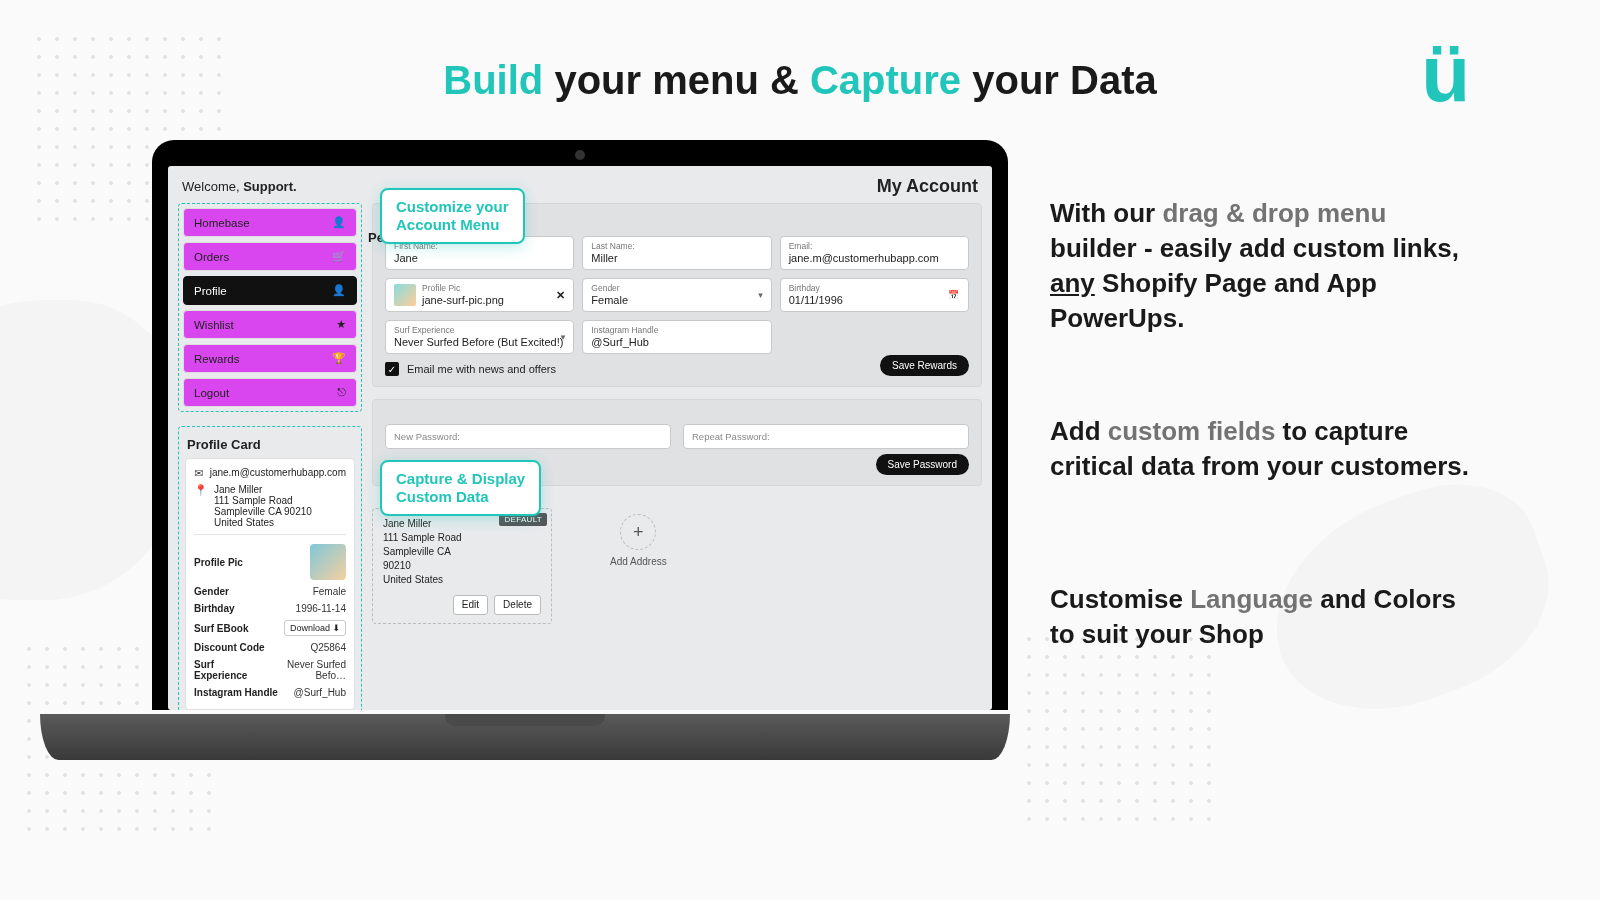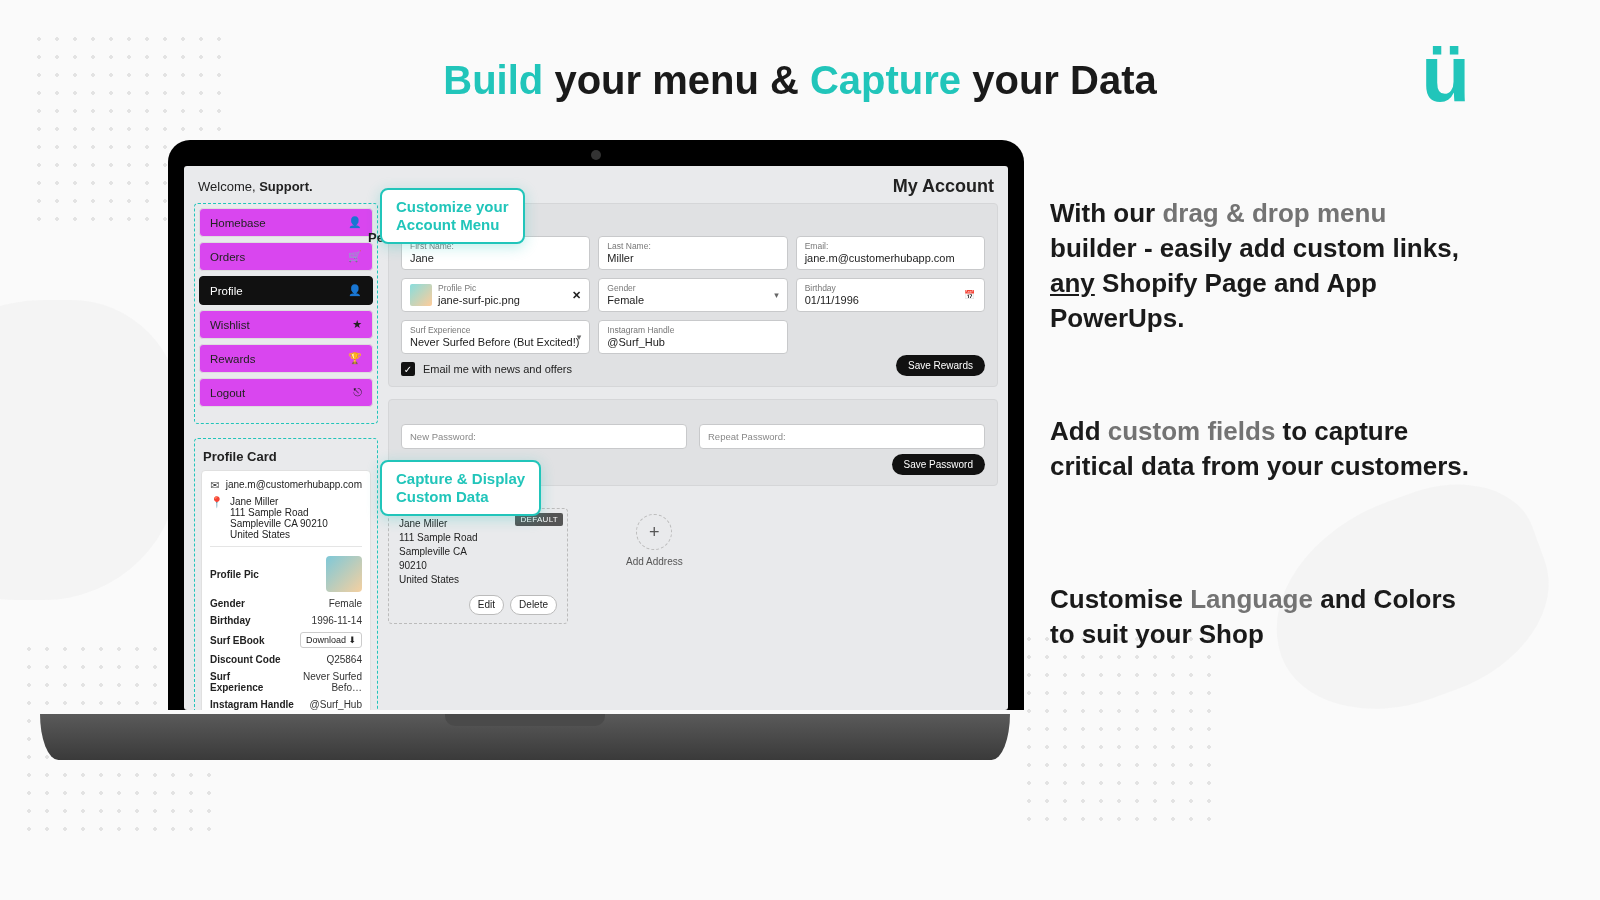--- a/index.html
+++ b/index.html
@@ -15,35 +15,35 @@
 .hero-title{position:absolute;top:58px;left:0;right:0;text-align:center;font-size:40px;font-weight:800;color:#1a1a1a}
 .hero-title .teal{color:#21c5ba}
 .copy{position:absolute;left:1050px;right:128px;font-size:26px;line-height:1.35;color:#1a1a1a;font-weight:600}
 .copy .teal{color:#737373}
 .copy .uline{text-decoration:underline}
 .copy.c1{top:196px}
 .copy.c2{top:414px}
 .copy.c3{top:582px}
 
 .laptop{position:absolute;left:40px;top:140px;width:970px;height:620px}
-.screen-frame{position:absolute;left:128px;top:0;width:856px;height:570px;background:#000;border-radius:22px 22px 0 0;padding:26px 16px 0 16px}
+.screen-frame{position:absolute;left:112px;top:0;width:856px;height:570px;background:#000;border-radius:22px 22px 0 0;padding:26px 16px 0 16px}
 .cam{position:absolute;left:50%;top:10px;width:10px;height:10px;border-radius:50%;background:#333;transform:translateX(-50%)}
 .screen{width:100%;height:100%;background:#e9eaec;border-radius:3px;overflow:hidden;position:relative;font-size:11px;color:#222}
 .base{position:absolute;left:0;bottom:0;width:970px;height:46px;background:linear-gradient(#5a5a5a,#3a3a3a);border-radius:0 0 20px 20px/0 0 50px 50px}
 .base:before{content:"";position:absolute;left:50%;top:0;transform:translateX(-50%);width:160px;height:12px;background:#4a4a4a;border-radius:0 0 10px 10px}
 
 .hdr{padding:10px 14px 6px;display:flex;justify-content:space-between;align-items:center}
 .hdr .welcome{font-size:13px}
 .hdr .welcome b{font-weight:800}
 .hdr .title{font-size:18px;font-weight:700}
 .layout{display:flex;gap:10px;padding:0 10px 10px;height:calc(100% - 40px)}
 .side{width:184px;flex-shrink:0}
 .nav{border:1px dashed #21c5ba;border-radius:4px;padding:4px;background:#e9eaec}
 .nav-item{background:#d946ef;border:1px solid #ddd;border-radius:4px;padding:7px 10px;margin-bottom:5px;display:flex;align-items:center;justify-content:space-between;font-size:11.5px;cursor:pointer}
-.nav-item:last-child{margin-bottom:12px}
+.nav-item:last-child{margin-bottom:0}
 .nav-item.active{background:#111;color:#fff;border-color:#111}
 .nav-item .ic{font-size:11px}
 .pcard{margin-top:14px;border:1px dashed #21c5ba;border-radius:4px;padding:6px;background:#e9eaec}
 .pcard-h{font-size:13px;font-weight:700;padding:4px 2px 6px}
 .pcard-body{background:#fff;border:1px solid #e0e0e0;border-radius:4px;padding:8px;font-size:10px}
 .pc-row{display:flex;align-items:flex-start;gap:6px;margin-bottom:4px}
 .pc-ic{width:14px;text-align:center;font-size:11px;color:#444}
 .pc-sep{border-top:1px solid #e5e5e5;margin:6px 0}
 .pc-line{display:flex;justify-content:space-between;align-items:center;padding:3px 0;font-size:10px}
 .pc-line .lbl{font-weight:700}
@@ -63,21 +63,21 @@
 .field.file .thumb{width:22px;height:22px;background:linear-gradient(135deg,#8dd,#fc9);border-radius:2px;margin:-2px 0}
 .check-row{display:flex;align-items:center;gap:8px;margin-top:4px}
 .chk{width:14px;height:14px;background:#111;color:#fff;display:inline-flex;align-items:center;justify-content:center;font-size:10px;border-radius:2px}
 .save-btn{position:absolute;right:12px;bottom:10px;background:#111;color:#fff;border-radius:14px;padding:5px 12px;font-size:10px;cursor:pointer}
 .row2{display:grid;grid-template-columns:1fr 1fr;gap:12px}
 .pwd-field{background:#fff;border:1px solid #c8c9cb;border-radius:4px;padding:6px 8px;font-size:9.5px;color:#888}
 .addr-row{display:flex;gap:18px;align-items:flex-start}
 .addr-card{border:1px dashed #bbb;border-radius:4px;padding:8px 10px 8px;width:180px;position:relative;font-size:10px;line-height:1.4}
 .def-badge{position:absolute;top:4px;right:4px;background:#555;color:#fff;font-size:8px;padding:1px 5px;border-radius:2px;letter-spacing:.3px}
 .addr-actions{display:flex;gap:6px;justify-content:flex-end;margin-top:8px}
-.sm-btn{border:1px solid #bbb;background:#fff;border-radius:10px;padding:2px 8px;font-size:10px;cursor:pointer}
+.sm-btn{border:1px solid #bbb;background:#fff;border-radius:3px;padding:2px 8px;font-size:10px;cursor:pointer}
 .add-addr{text-align:center;font-size:10px;color:#555;margin-top:6px}
 .add-circle{width:36px;height:36px;border:1px dashed #bbb;border-radius:50%;display:flex;align-items:center;justify-content:center;margin:0 auto 6px;font-size:18px;color:#555;cursor:pointer}
 
 .callout{position:absolute;background:#fff;border:2px solid #21c5ba;border-radius:8px;padding:8px 14px;color:#21c5ba;font-weight:700;box-shadow:0 3px 14px rgba(33,197,186,.3);font-size:15px;line-height:1.2;z-index:5}
 .callout.c-a{left:380px;top:188px}
 .callout.c-b{left:380px;top:460px}
 .pers-label{position:absolute;left:368px;top:230px;font-size:13px;font-weight:700;color:#1a1a1a}
 </style>
 </head>
 <body>

